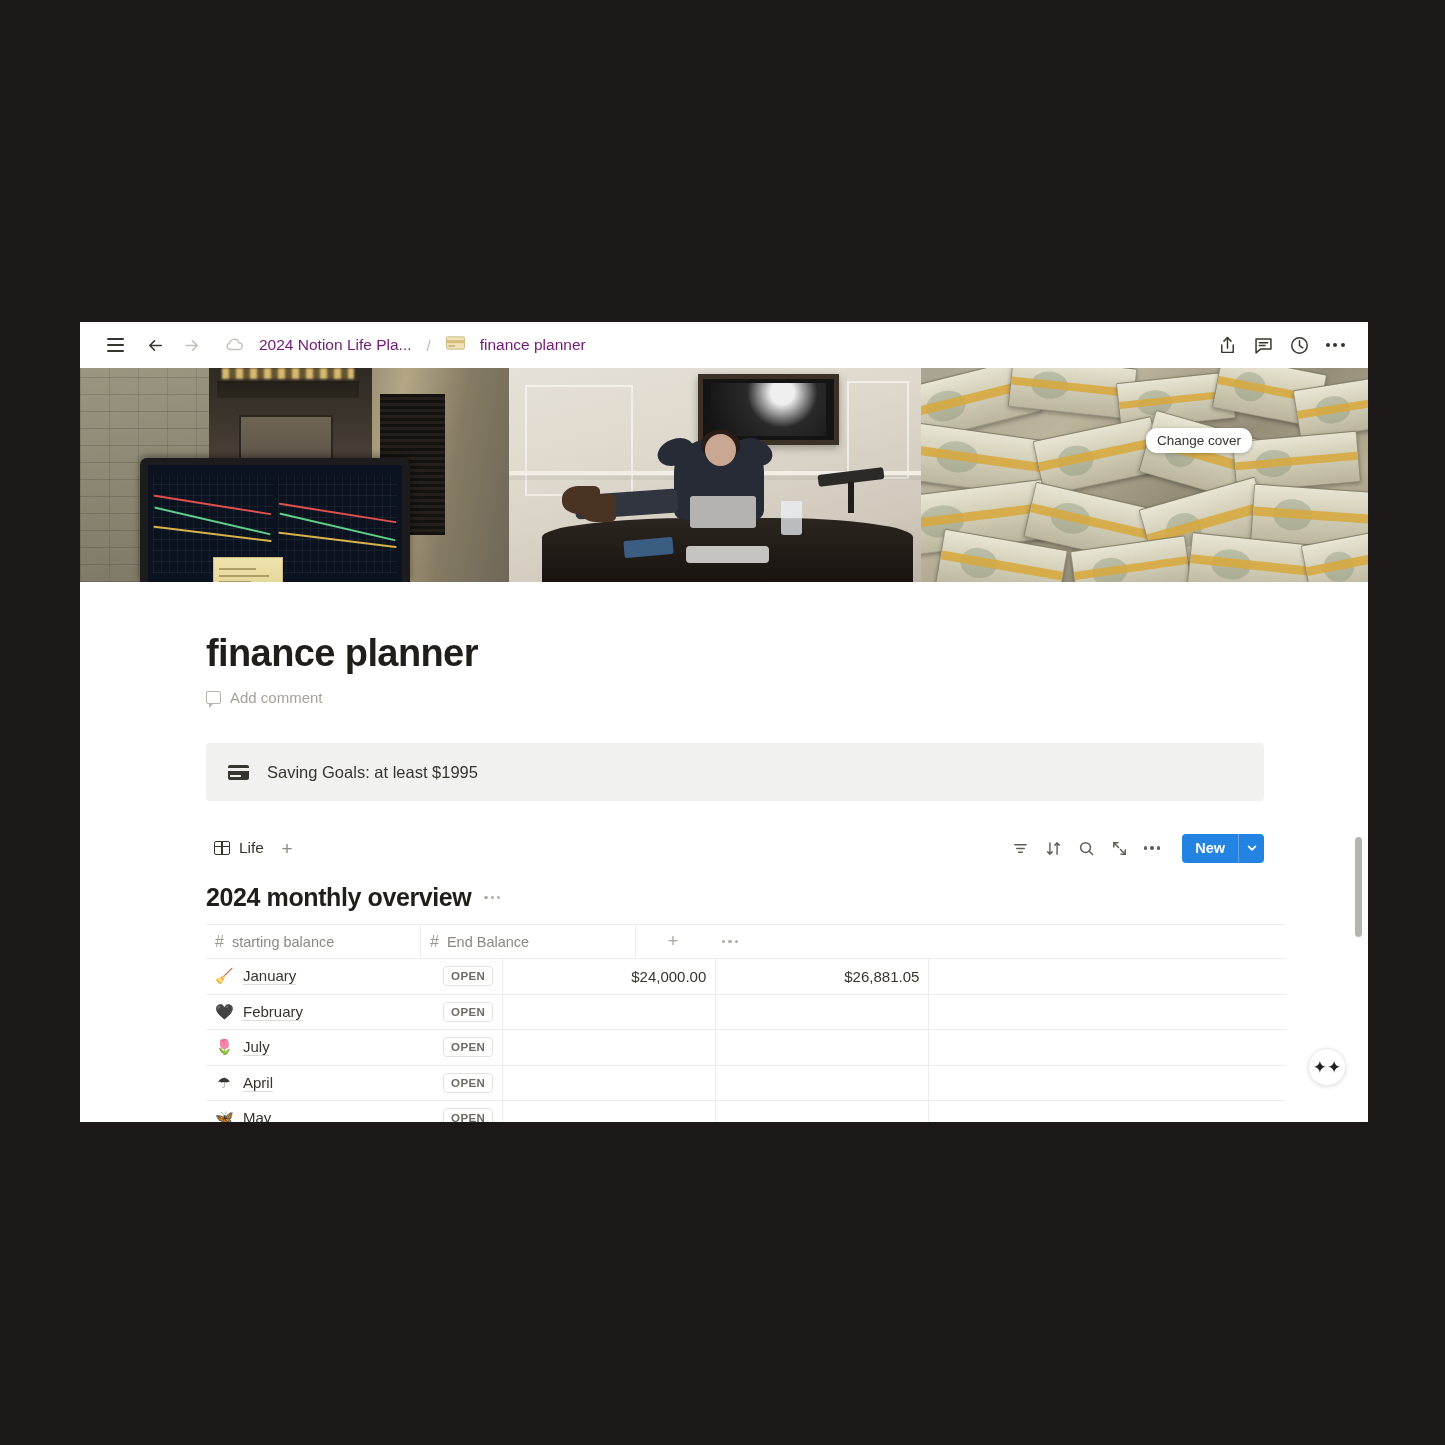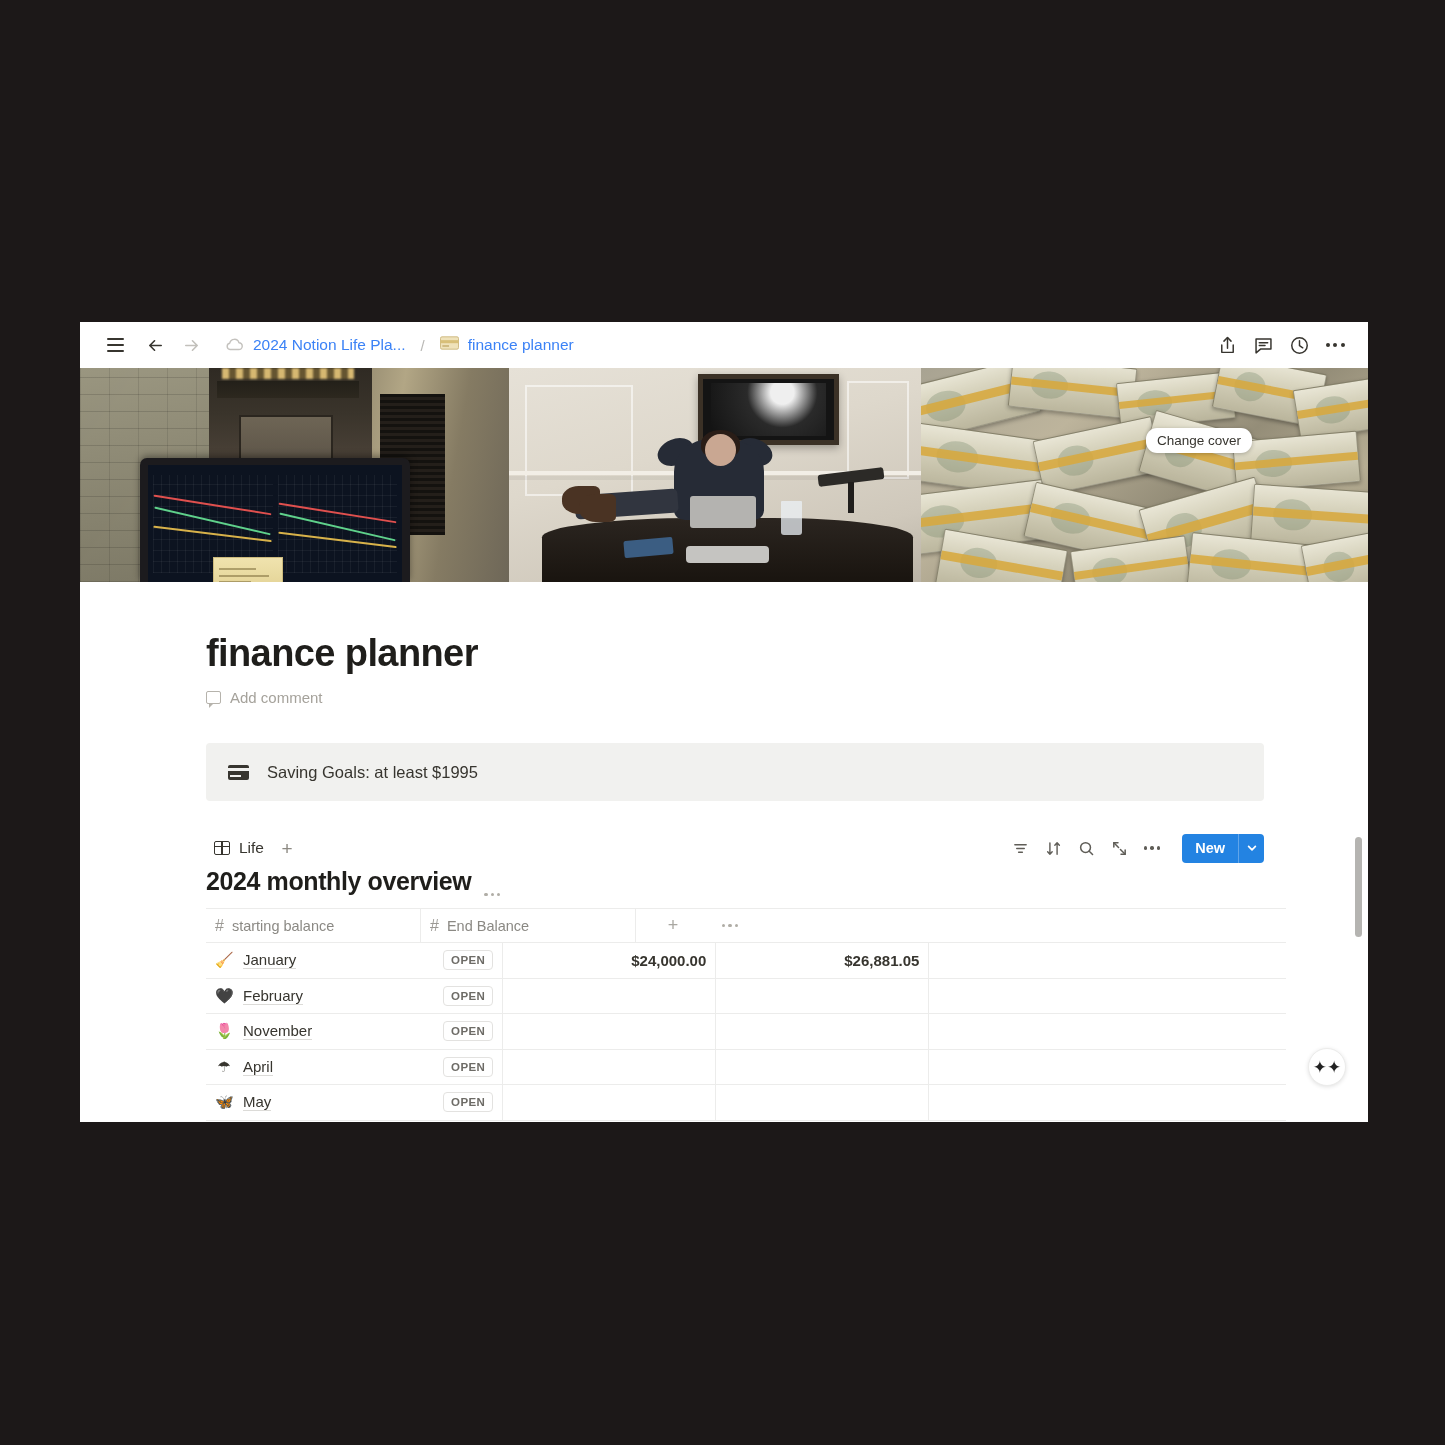--- a/index.html
+++ b/index.html
@@ -46,22 +46,22 @@
     border-radius: 4px;
     color: #37352f;
     flex: none;
   }
 
   .hamburger { display: flex; flex-direction: column; gap: 4px; width: 17px; }
   .hamburger i { display:block; height: 2px; background: #37352f; border-radius: 1px; }
 
   .crumb-wrap { display: flex; align-items: center; gap: 8px; margin-left: 14px; min-width: 0; }
   .crumb {
-    display: flex; align-items: center; gap: 9px;
-    font-size: 15.5px; color: #3b82f6;
+    display: flex; align-items: center; gap: 15px;
+    font-size: 15.5px; color: #701a75;
     padding: 3px 5px; border-radius: 4px;
     white-space: nowrap;
   }
   .crumb-sep { color: #b9b8b5; font-size: 15px; padding: 0 2px; }
 
   .cloud-ico { width: 19px; height: 14px; position: relative; flex: none; }
   .cloud-ico svg { display:block; }
 
   .tb-right { display: flex; align-items: center; gap: 6px; }
   .dots-ico { display: flex; gap: 3.5px; align-items: center; }
@@ -372,21 +372,21 @@
   .new-label {
     padding: 0 13px; display:flex; align-items:center;
     font-size: 14.5px; font-weight: 600;
   }
   .new-caret {
     width: 26px; display:flex; align-items:center; justify-content:center;
     border-left: 1px solid rgba(255,255,255,.28);
   }
 
   
-  #db-title-row { display:flex; align-items:flex-end; gap: 13px; margin-top: 0; }
+  #db-title-row { display:flex; align-items:center; gap: 13px; margin-top: 16px; }
   #db-title { font-size: 25px; font-weight: 700; color:#1f1e1b; letter-spacing:-.4px; }
   .mini-dots { display:flex; gap: 3px; }
   .mini-dots i { width:3.2px; height:3.2px; border-radius:50%; background:#b0ada6; display:block; }
 
   
   #table { margin-top: 12px; width: 1080px; border-top: 1px solid #ececeb; }
   .thead { display: flex; height: 34px; align-items: center; border-bottom: 1px solid #ececeb; }
   .th {
     display:flex; align-items:center; gap: 8px;
     font-size: 14.5px; color: #8b8984; height: 100%;
@@ -411,21 +411,21 @@
   .month-left { display:flex; align-items:center; gap: 10px; min-width:0; }
   .row-emoji { font-size: 15px; width: 18px; text-align:center; flex:none; }
   .month-name { border-bottom: 1px solid #dcdbd8; }
   .open-btn {
     font-size: 11.5px; color:#6d6b66; font-weight: 600; letter-spacing:.4px;
     border: 1px solid #e3e2e0; border-radius: 4px;
     padding: 3px 7px; background:#fff;
     flex: none;
     text-align: right;
   }
-  .td-num { width: 215px; justify-content: flex-end; font-weight: bold; }
+  .td-num { width: 215px; justify-content: flex-end; }
   .td-blank { width: 360px; border-right: none; }
 
   
   #scroll-thumb {
     position:absolute; right: 6px; top: 255px;
     width: 7px; height: 100px;
     background: #b5b4b1; border-radius: 4px;
   }
   #ai-button {
     position:absolute; right: 22px; bottom: 36px;
@@ -725,21 +725,21 @@
             </div>
             <div class="td td-num"></div>
             <div class="td td-num"></div>
             <div class="td td-blank"></div>
           </div>
 
           <div class="trow">
             <div class="td td-month">
               <span class="month-left">
                 <span class="row-emoji">🌷</span>
-                <span class="month-name">November</span>
+                <span class="month-name">July</span>
               </span>
               <span class="open-btn">OPEN</span>
             </div>
             <div class="td td-num"></div>
             <div class="td td-num"></div>
             <div class="td td-blank"></div>
           </div>
 
           <div class="trow">
             <div class="td td-month">

